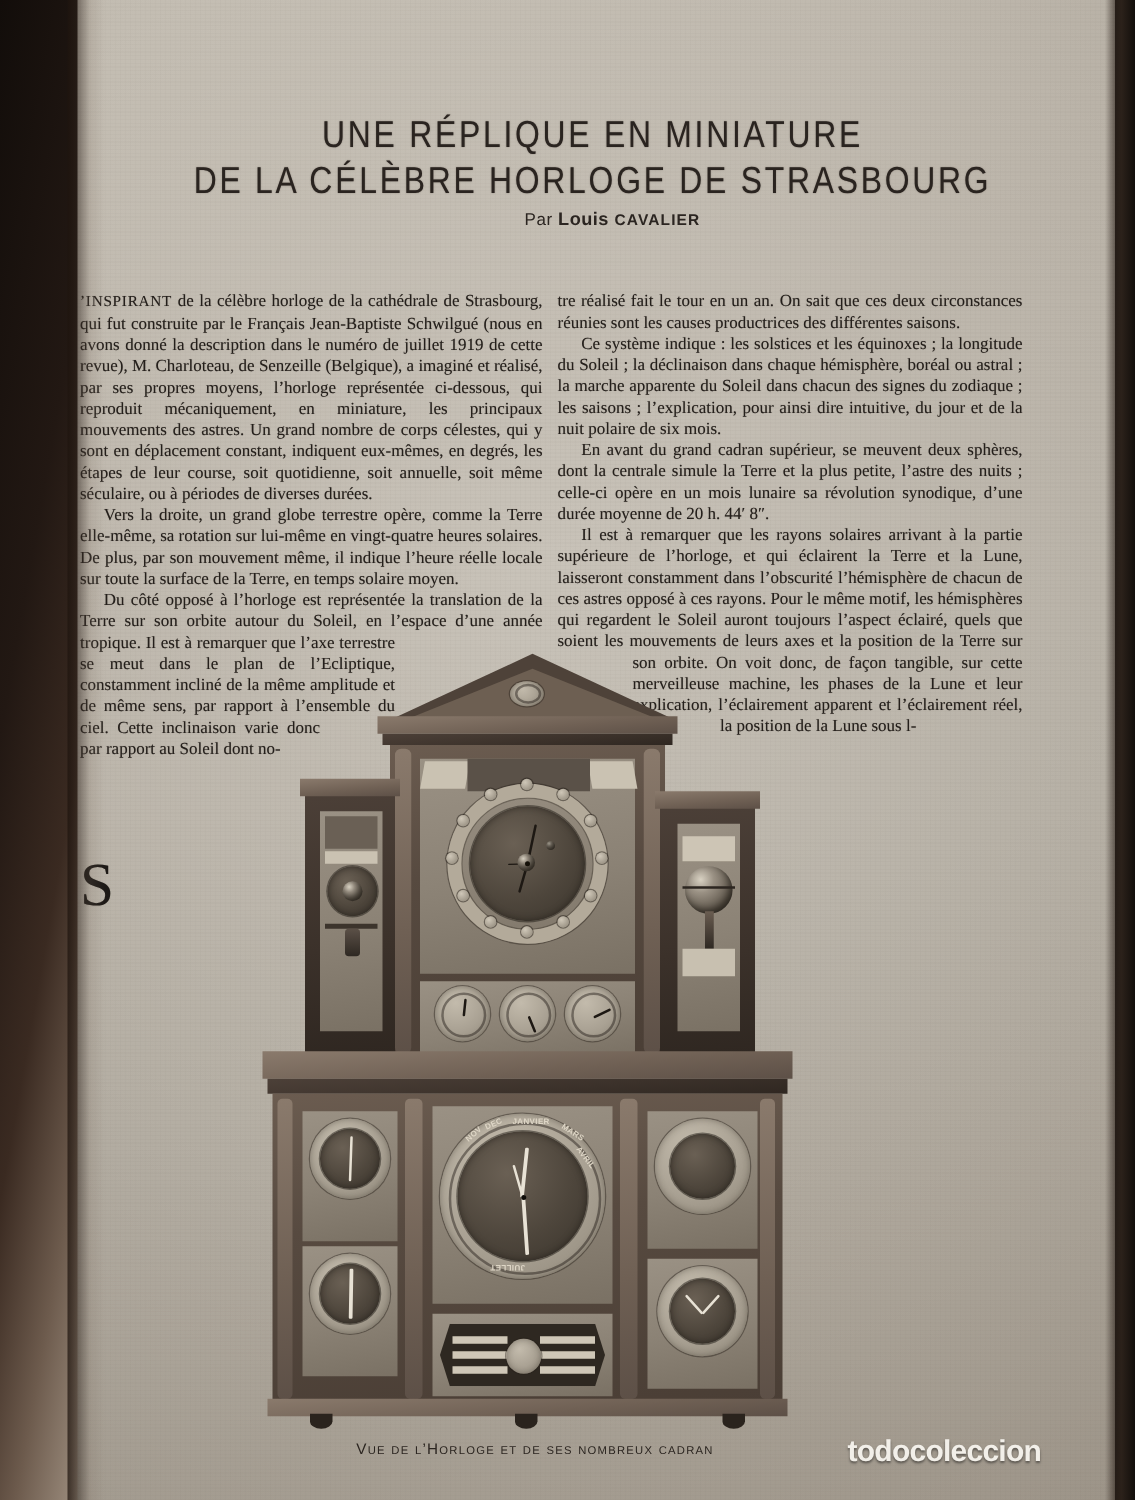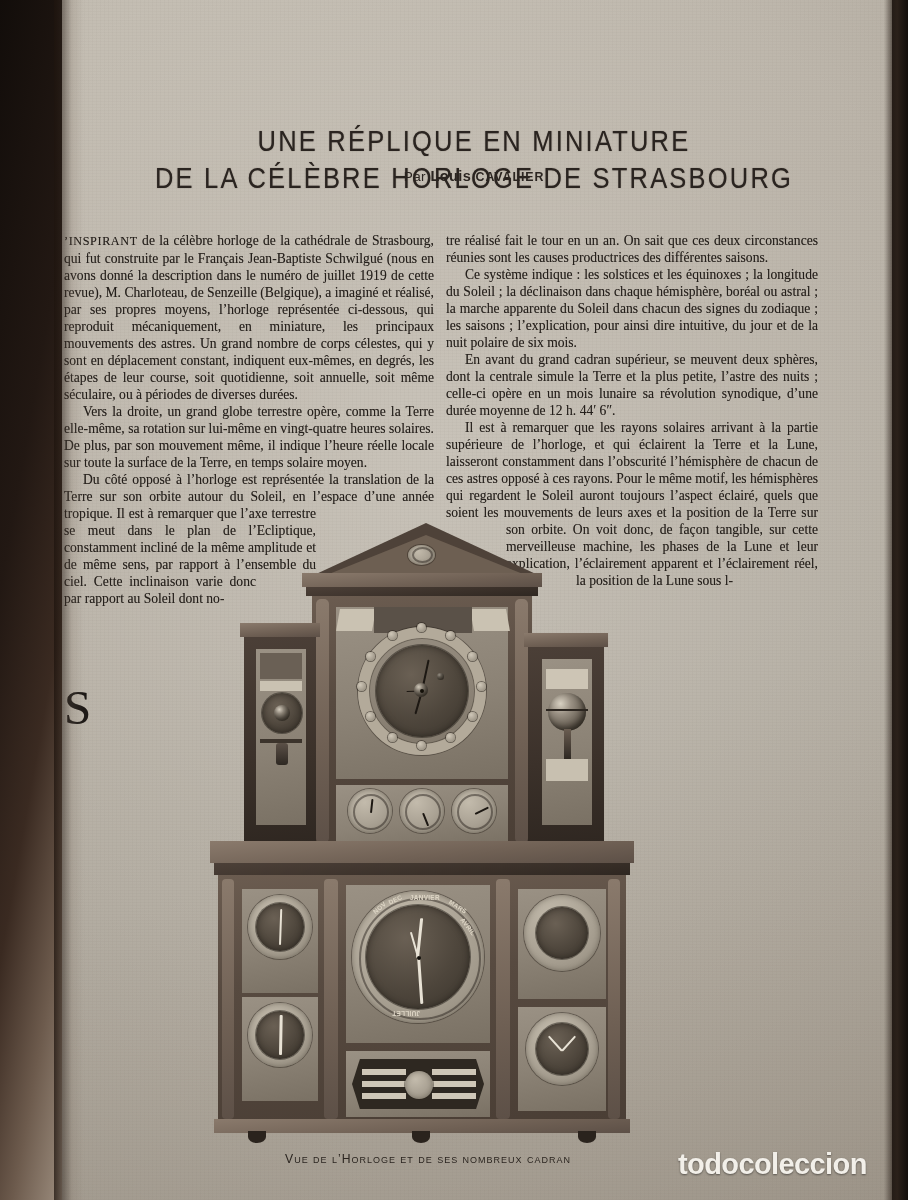--- a/index.html
+++ b/index.html
@@ -44,33 +44,33 @@
   }
   .grain{
     position:absolute;inset:0;opacity:.30;pointer-events:none;
     background-image:
       repeating-linear-gradient(0deg, rgba(90,80,70,.10) 0px, rgba(90,80,70,.10) 1px, rgba(255,255,255,0) 1px, rgba(255,255,255,0) 3px),
       repeating-linear-gradient(90deg, rgba(70,62,54,.07) 0px, rgba(70,62,54,.07) 1px, rgba(255,255,255,0) 1px, rgba(255,255,255,0) 4px);
   }
   .content{position:absolute;inset:0;z-index:3;}
 
   
-  .title-block{position:absolute;left:0;top:96px;width:836px;text-align:center;margin-top:33px;}
+  .title-block{position:absolute;left:0;top:96px;width:836px;text-align:center;}
   .title-line{
     font-family:"Liberation Sans", sans-serif;
     font-weight:400;
     color:#2a2420;
     letter-spacing:2.2px;
     line-height:1.0;
     text-shadow:0 0 1px rgba(60,50,42,.55);
   }
   .title-1{font-size:25.5px;margin-bottom:11px;transform:scaleY(1.18);}
   .title-2{font-size:25.5px;transform:scaleY(1.18);}
   .byline{
-    position:absolute;left:0;top:168px;width:836px;text-align:center;
+    position:absolute;left:16px;top:168px;width:836px;text-align:center;
     font-family:"Liberation Sans", sans-serif;
     font-size:14.5px;color:#2b2521;letter-spacing:.4px;font-weight:700;
   }
   .byline .small{font-size:12.4px;letter-spacing:.9px;}
   .byline .reg{font-weight:400;font-size:13.6px;}
 
   
   .col{
     position:absolute;top:232px;
     font-size:13.6px;line-height:17.0px;
@@ -131,21 +131,21 @@
   .sphere{
     position:absolute;border-radius:50%;
     background:radial-gradient(circle at 33% 28%, #d8d1c2 0%, #9a9184 28%, #5d554a 70%, #3a342c 100%);
     box-shadow:inset -2px -3px 6px rgba(20,16,12,.6);
   }
 
   
   .watermark{
     position:absolute;left:678px;top:1148px;z-index:8;
     font-family:"Liberation Sans", sans-serif;
-    font-size:29px;font-weight:700;letter-spacing:-0.6px;
+    font-size:24px;font-weight:700;letter-spacing:-0.6px;
     color:#f2efe9;
     text-shadow:0 1px 2px rgba(0,0,0,.45);
     white-space:nowrap;
   }
 </style>
 </head>
 <body>
 
 <div class="scan">
 
@@ -181,21 +181,21 @@
       </div>
 
       <div class="col col-right">
         <div style="float:left;width:0;height:300px;"></div>
         <div style="float:left;clear:left;width:60px;height:52px;"></div>
         <div style="float:left;clear:left;width:130px;height:66px;"></div>
         <div style="float:left;clear:left;width:185px;height:620px;"></div>
 
         <p class="first">tre réalisé fait le tour en un an. On sait que ces deux circonstances réunies sont les causes productrices des différentes saisons.</p>
         <p>Ce système indique : les solstices et les équinoxes ; la longitude du Soleil ; la déclinaison dans chaque hémisphère, boréal ou astral ; la marche apparente du Soleil dans chacun des signes du zodiaque ; les saisons ; l’explication, pour ainsi dire intuitive, du jour et de la nuit polaire de six mois.</p>
-        <p>En avant du grand cadran supérieur, se meuvent deux sphères, dont la centrale simule la Terre et la plus petite, l’astre des nuits ; celle-ci opère en un mois lunaire sa révolution synodique, d’une durée moyenne de 12 h. 44′ 6″.</p>
+        <p>En avant du grand cadran supérieur, se meuvent deux sphères, dont la centrale simule la Terre et la plus petite, l’astre des nuits ; celle-ci opère en un mois lunaire sa révolution synodique, d’une durée moyenne de 20 h. 44′ 8″.</p>
         <p>Il est à remarquer que les rayons solaires arrivant à la partie supérieure de l’horloge, et qui éclairent la Terre et la Lune, laisseront constamment dans l’obscurité l’hémisphère de chacun de ces astres opposé à ces rayons. Pour le même motif, les hémisphères qui regardent le Soleil auront toujours l’aspect éclairé, quels que soient les mouvements de leurs axes et la position de la Terre sur son orbite. On voit donc, de façon tangible, sur cette merveilleuse machine, les phases de la Lune et leur explication, l’éclairement apparent et l’éclairement réel, la position de la Lune sous l-</p>
       </div>
 
       <div class="figure">
         <div class="fig-img">
 
           <div style="position:absolute;left:118px;top:0;width:0;height:0;
                       border-left:112px solid transparent;border-right:112px solid transparent;
                       border-bottom:52px solid #4e4239;"></div>
           <div style="position:absolute;left:128px;top:12px;width:0;height:0;

